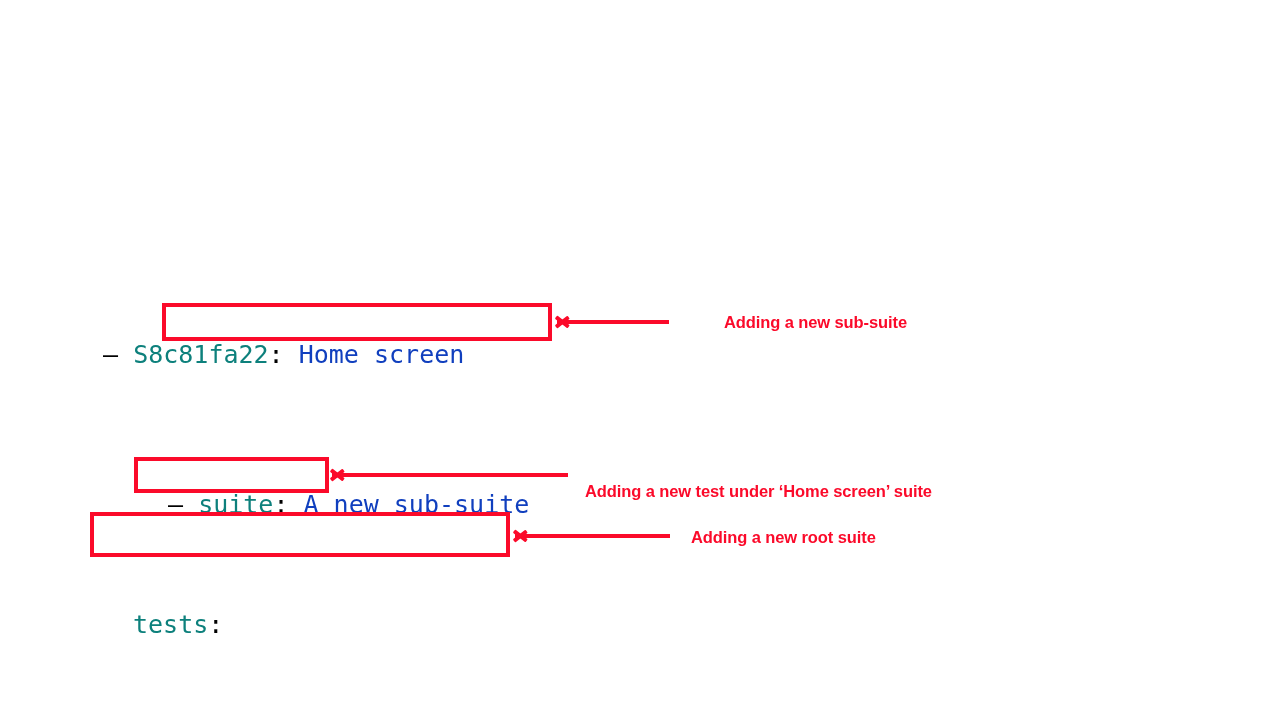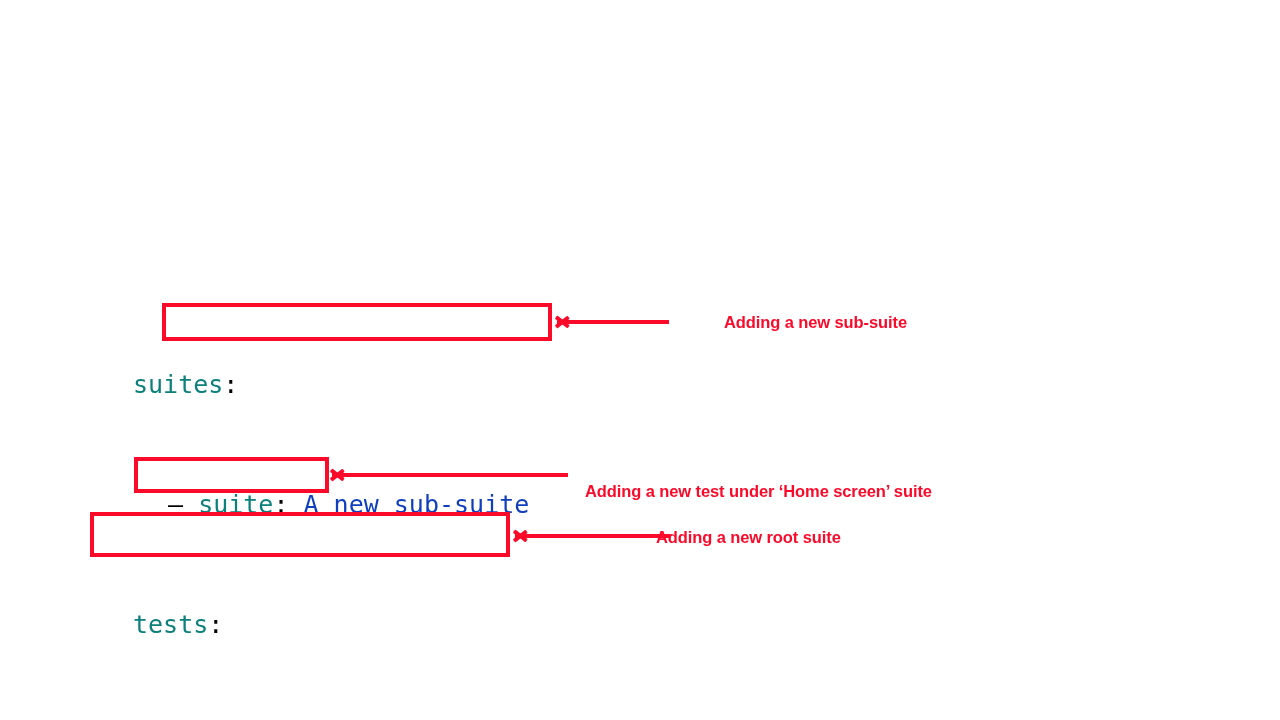--- a/index.html
+++ b/index.html
@@ -78,29 +78,29 @@
     position: absolute;
     font-family: "Liberation Sans", sans-serif;
     font-weight: bold;
     font-size: 16.5px;
     color: #fb0a2a;
     white-space: nowrap;
     letter-spacing: -0.1px;
   }
   #note-subsuite  { left: 724px; top: 313px; }
   #note-newtest   { left: 585px; top: 466px; margin-top: 16px; }
-  #note-rootsuite { left: 656px; top: 528px; }
+  #note-rootsuite { left: 691px; top: 528px; }
 </style>
 </head>
 <body>
 
 <div id="tree">
 
+  <div class="line"><span class="dash">—</span> <span class="key">S8c81fa22</span><span class="colon">:</span> <span class="val">Home screen</span></div>
 
-  <div class="line indent1"><span class="key">suites</span><span class="colon">:</span></div>
 
   <div class="line indent2"><span class="dash">—</span> <span class="key">suite</span><span class="colon">:</span> <span class="val">A new sub-suite</span></div>
 
   <div class="line indent1"><span class="key">tests</span><span class="colon">:</span></div>
 
   
 
   
 
   

